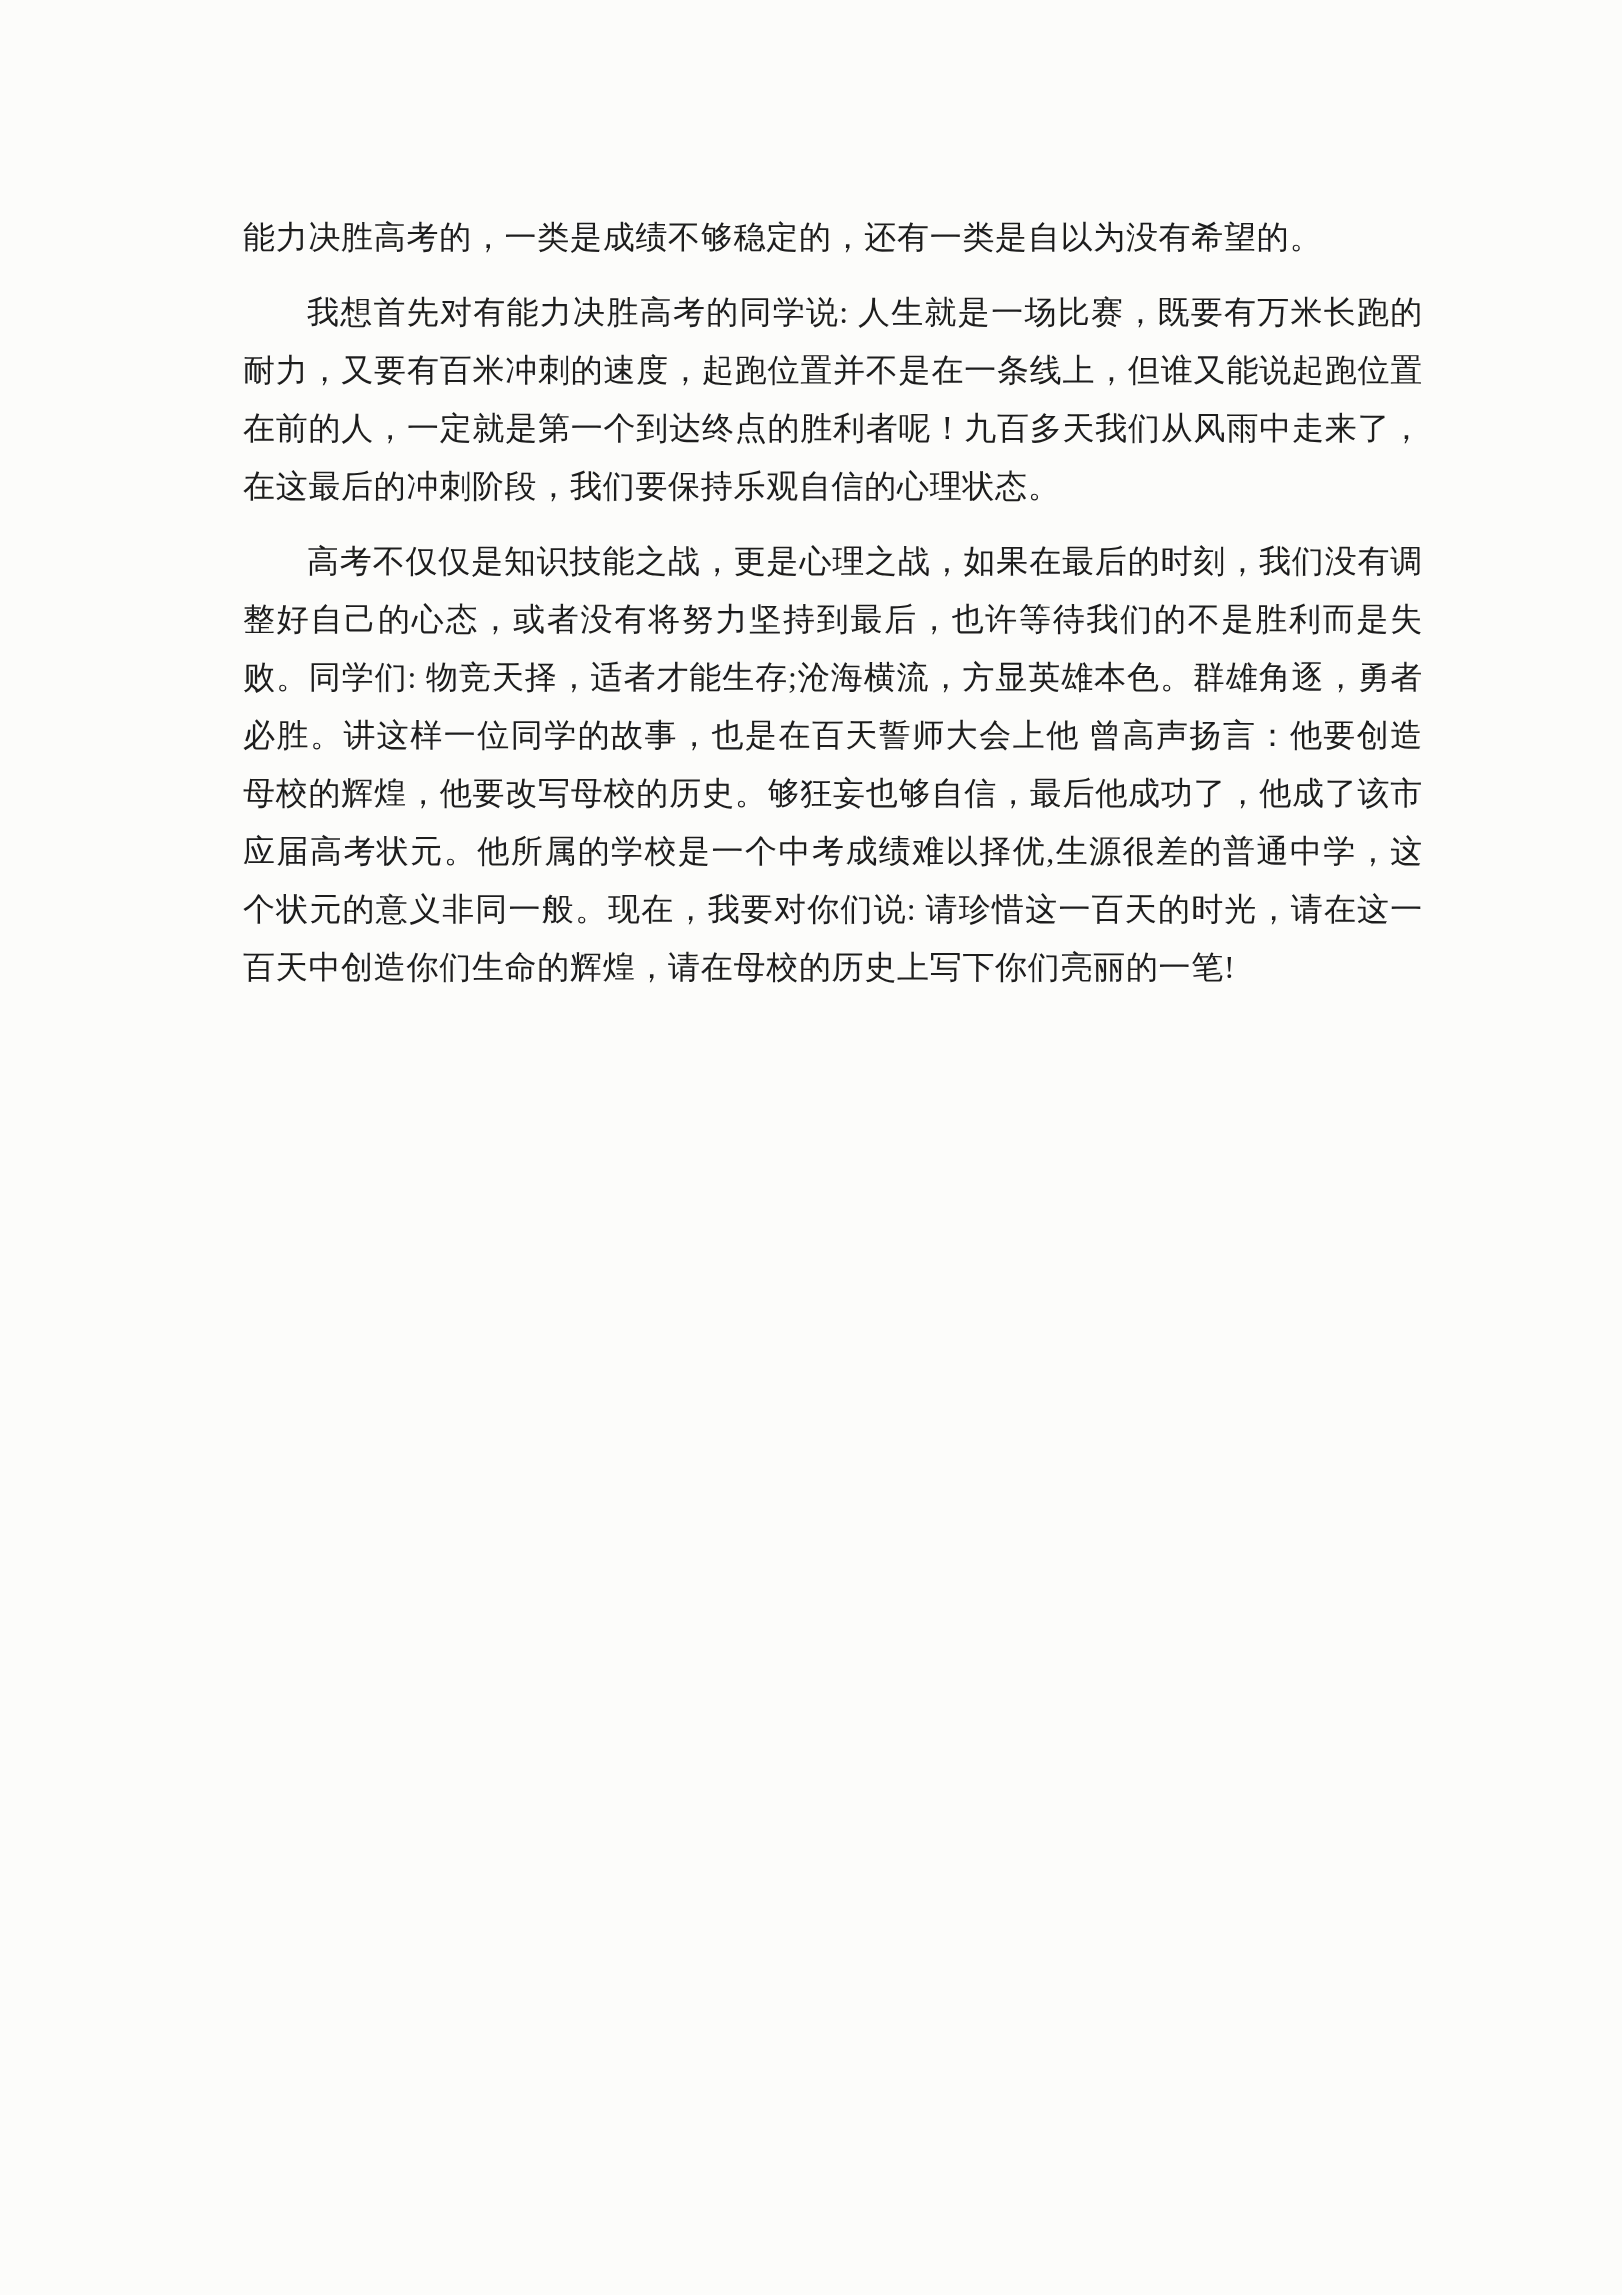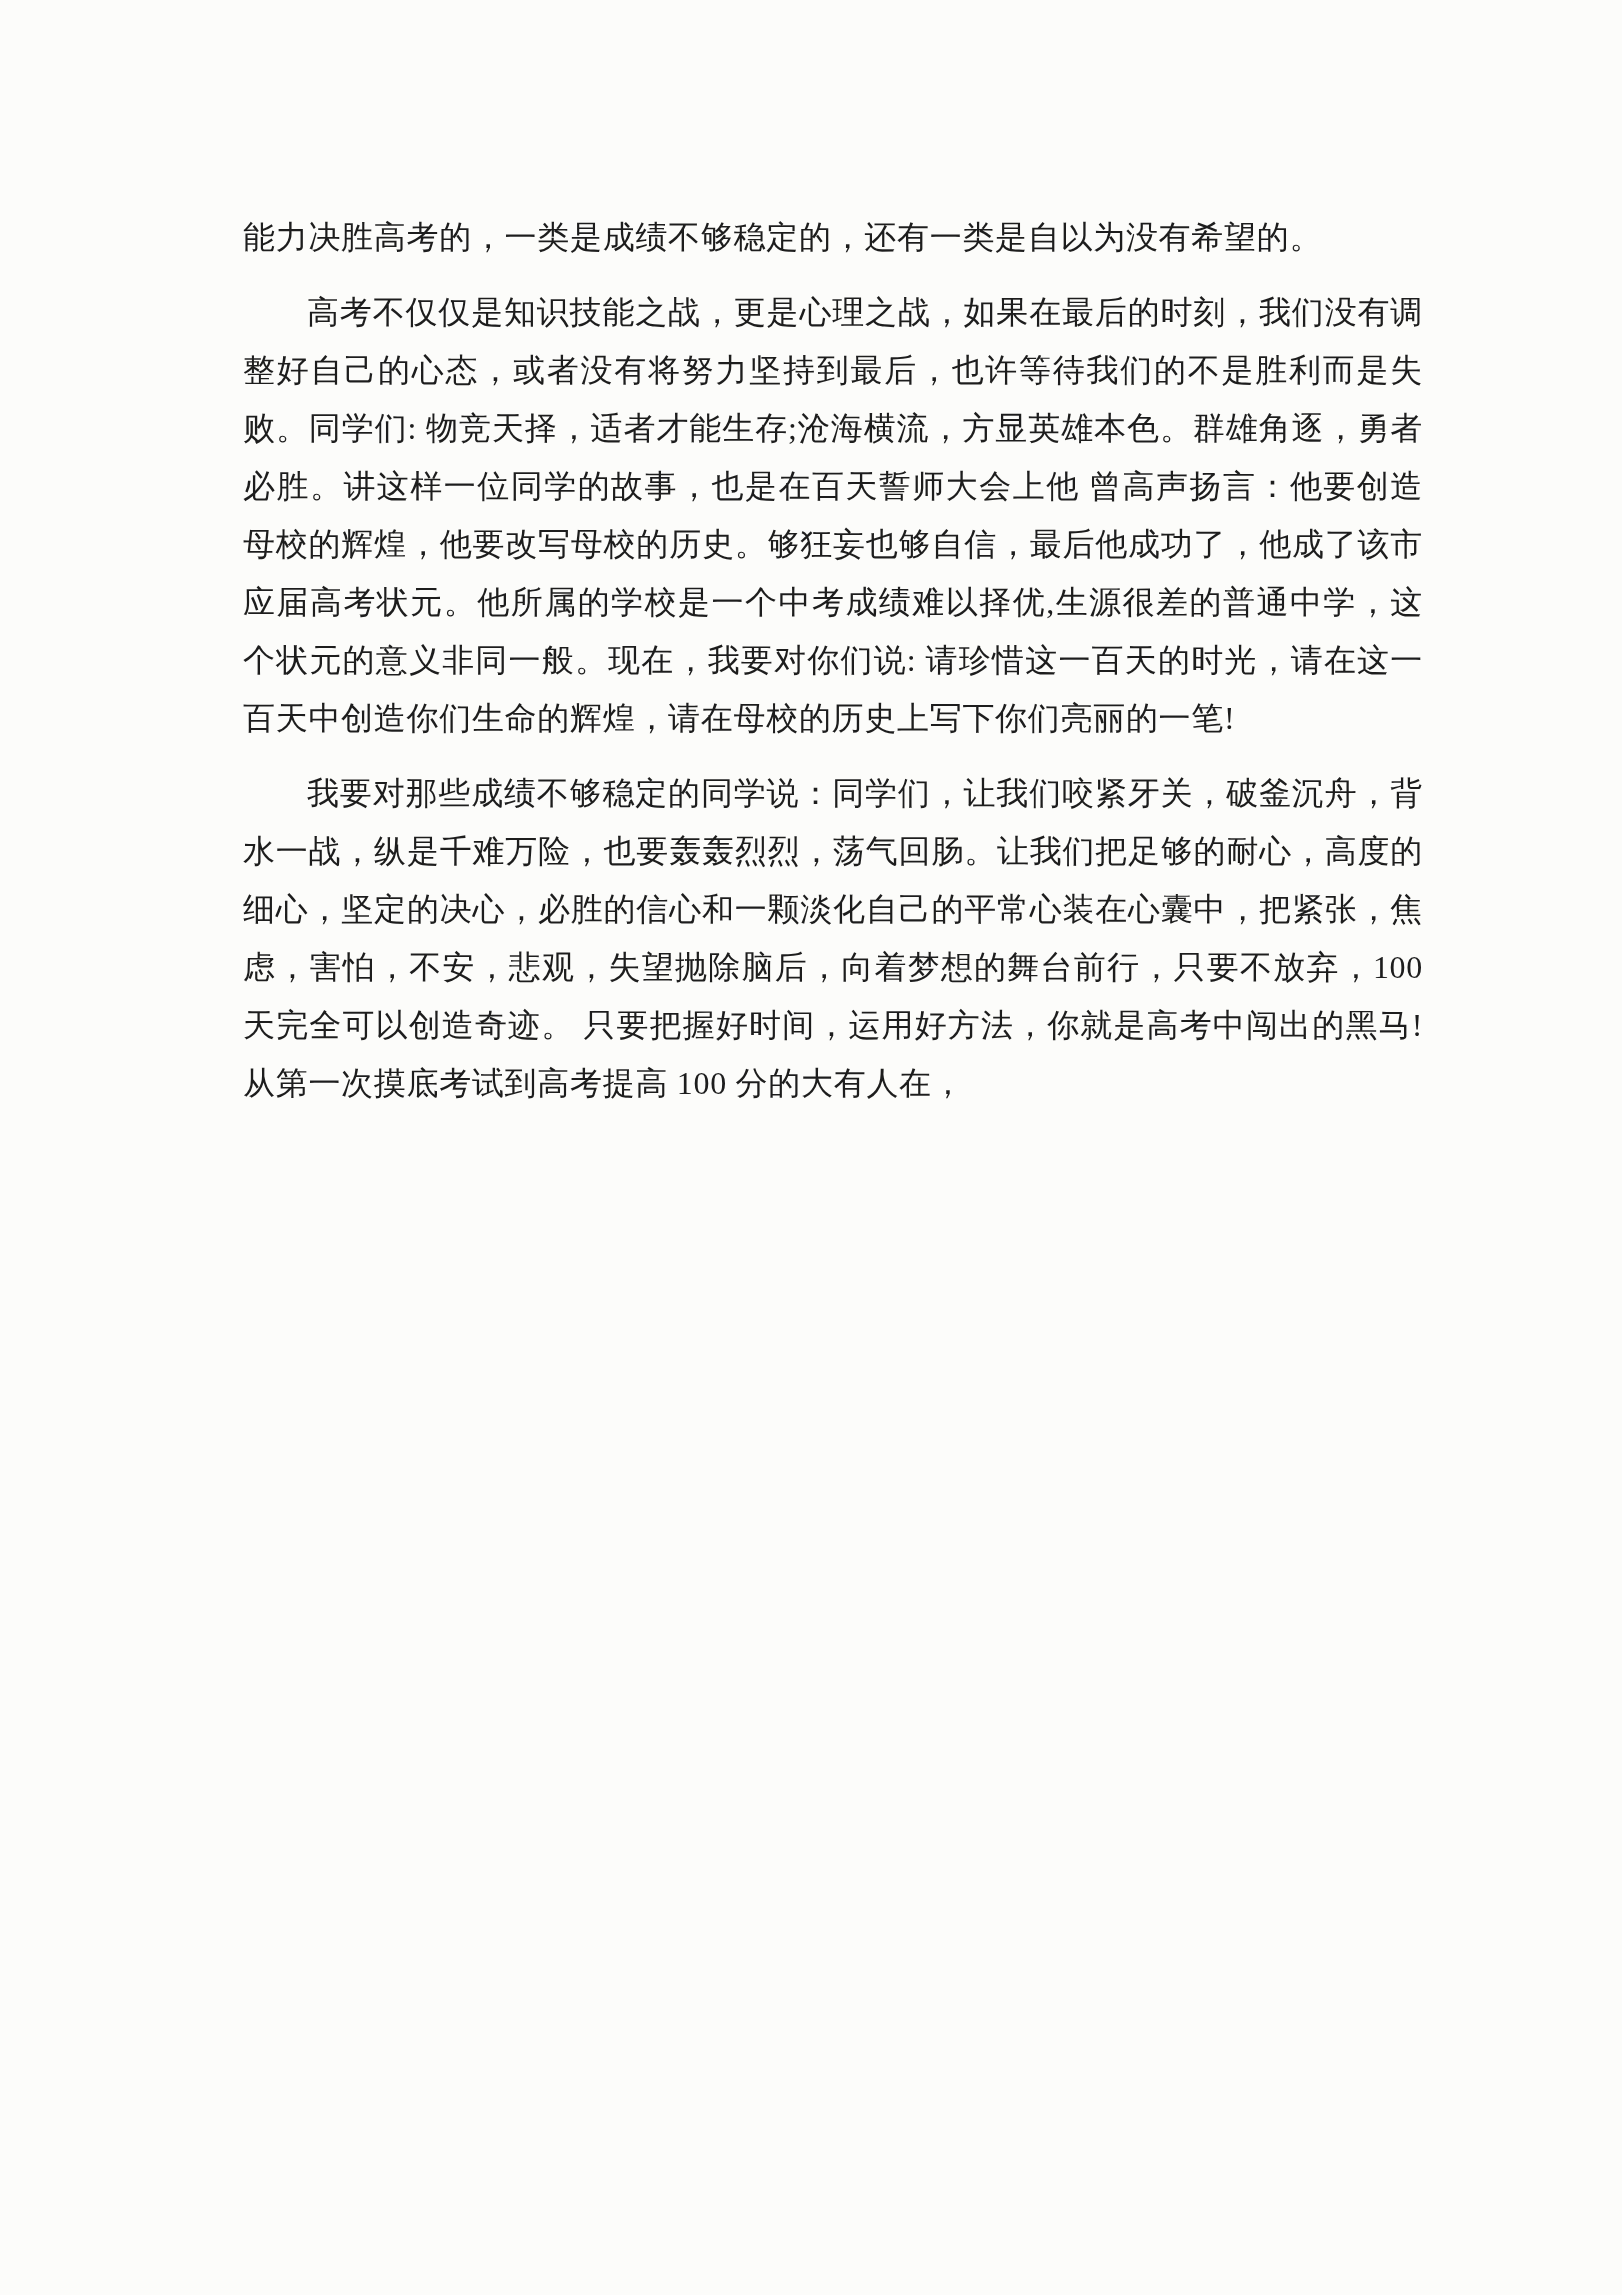--- a/index.html
+++ b/index.html
@@ -29,16 +29,16 @@
   }
   .para.indent {
     text-indent: 2em;
   }
 </style>
 </head>
 <body>
 
 <div class="page">
   <p class="para">能力决胜高考的，一类是成绩不够稳定的，还有一类是自以为没有希望的。</p>
+  <p class="para indent">我想首先对有能力决胜高考的同学说: 人生就是一场比赛，既要有万米长跑的耐力，又要有百米冲刺的速度，起跑位置并不是在一条线上，但谁又能说起跑位置在前的人，一定就是第一个到达终点的胜利者呢！九百多天我们从风雨中走来了，在这最后的冲刺阶段，我们要保持乐观自信的心理状态。</p>
   <p class="para indent">高考不仅仅是知识技能之战，更是心理之战，如果在最后的时刻，我们没有调整好自己的心态，或者没有将努力坚持到最后，也许等待我们的不是胜利而是失败。同学们: 物竞天择，适者才能生存;沧海横流，方显英雄本色。群雄角逐，勇者必胜。讲这样一位同学的故事，也是在百天誓师大会上他 曾高声扬言：他要创造母校的辉煌，他要改写母校的历史。够狂妄也够自信，最后他成功了，他成了该市应届高考状元。他所属的学校是一个中考成绩难以择优,生源很差的普通中学，这个状元的意义非同一般。现在，我要对你们说: 请珍惜这一百天的时光，请在这一百天中创造你们生命的辉煌，请在母校的历史上写下你们亮丽的一笔!</p>
-  <p class="para indent">我要对那些成绩不够稳定的同学说：同学们，让我们咬紧牙关，破釜沉舟，背水一战，纵是千难万险，也要轰轰烈烈，荡气回肠。让我们把足够的耐心，高度的细心，坚定的决心，必胜的信心和一颗淡化自己的平常心装在心囊中，把紧张，焦虑，害怕，不安，悲观，失望抛除脑后，向着梦想的舞台前行，只要不放弃，100 天完全可以创造奇迹。 只要把握好时间，运用好方法，你就是高考中闯出的黑马!从第一次摸底考试到高考提高 100 分的大有人在，</p>
 </div>
 
 
 </body></html>

